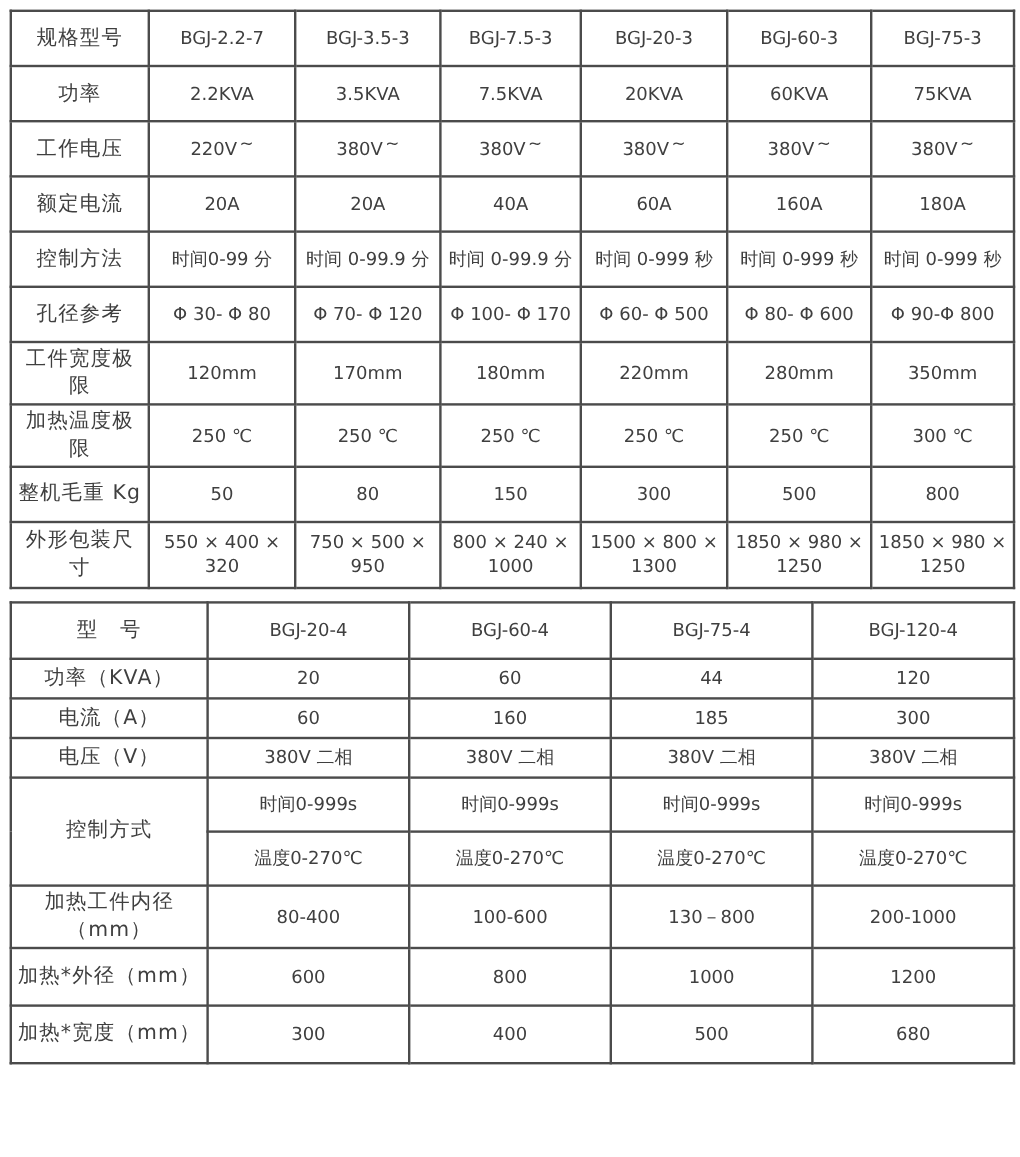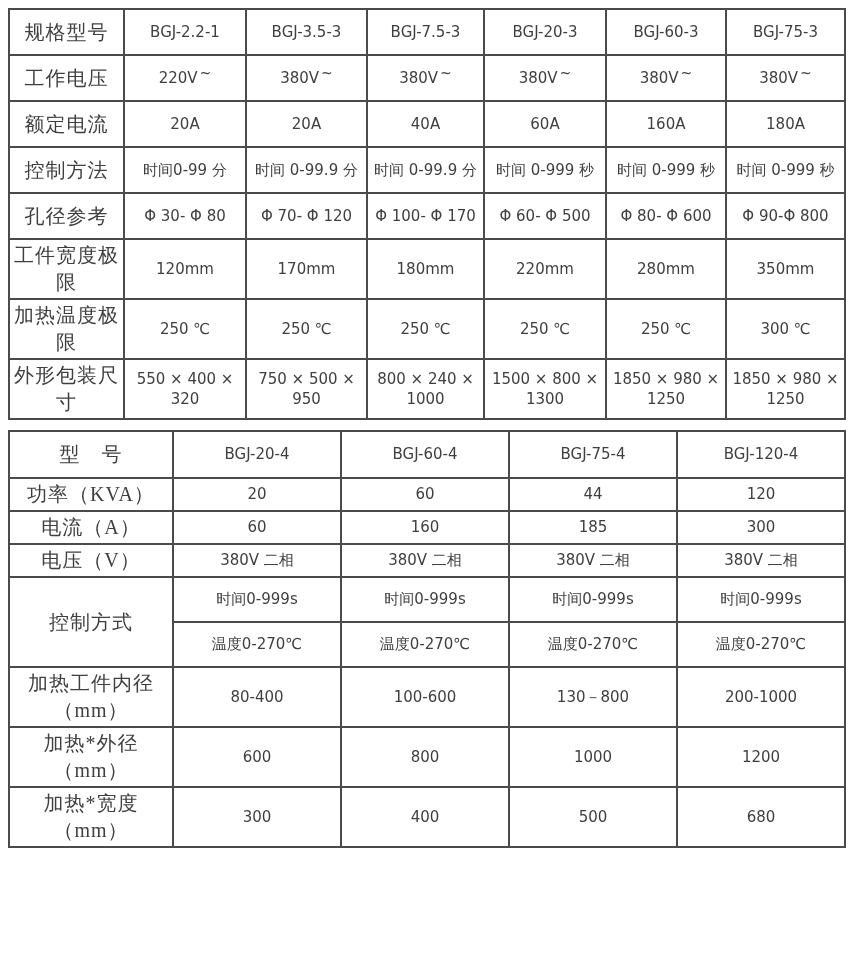--- a/index.html
+++ b/index.html
@@ -26,23 +26,22 @@
     border: 2px solid #4b4b4b;
     text-align: center;
     vertical-align: middle;
     font-size: 15px;
     line-height: 1.35;
     padding: 2px 3px;
     overflow: hidden;
     word-break: break-word;
   }
   table.spec td.label-cell {
-    font-size: 20px;
+    font-size: 17px;
     letter-spacing: 1px;
-    font-family: Liberation Serif, serif;
   }
   .t1 tr { height: 46px; }
   .t1 tr.tall-row { height: 55px; margin-top: 12px; }
   .t2 { margin-top: 10px; padding-left: 33px; }
   .t2 tr { height: 33px; }
   .t2 tr.header-row { height: 47px; }
   .t2 tr.sub-row { height: 45px; }
   .t2 tr.bottom-row { height: 48px; }
   .tilde {
     position: relative;
@@ -61,26 +60,35 @@
         <col style="width: 122px;">
         <col style="width: 121px;">
         <col style="width: 117px;">
         <col style="width: 122px;">
         <col style="width: 120px;">
         <col style="width: 119px;">
       </colgroup>
     <tbody>
         <tr>
           <td class="label-cell">规格型号</td>
-          <td>BGJ-2.2-1</td>
+          <td>BGJ-2.2-7</td>
           <td>BGJ-3.5-3</td>
           <td>BGJ-7.5-3</td>
           <td>BGJ-20-3</td>
           <td>BGJ-60-3</td>
           <td>BGJ-75-3</td>
+        </tr>
+        <tr>
+          <td class="label-cell">功率</td>
+          <td>2.2KVA</td>
+          <td>3.5KVA</td>
+          <td>7.5KVA</td>
+          <td>20KVA</td>
+          <td>60KVA</td>
+          <td>75KVA</td>
         </tr>
         <tr>
           <td class="label-cell">工作电压</td>
           <td>220V<span class="tilde">~</span></td>
           <td>380V<span class="tilde">~</span></td>
           <td>380V<span class="tilde">~</span></td>
           <td>380V<span class="tilde">~</span></td>
           <td>380V<span class="tilde">~</span></td>
           <td>380V<span class="tilde">~</span></td>
         </tr>
@@ -121,20 +129,29 @@
           <td>350mm</td>
         </tr>
         <tr>
           <td class="label-cell">加热温度极限</td>
           <td>250 ℃</td>
           <td>250 ℃</td>
           <td>250 ℃</td>
           <td>250 ℃</td>
           <td>250 ℃</td>
           <td>300 ℃</td>
+        </tr>
+        <tr>
+          <td class="label-cell">整机毛重 Kg</td>
+          <td>50</td>
+          <td>80</td>
+          <td>150</td>
+          <td>300</td>
+          <td>500</td>
+          <td>800</td>
         </tr>
         <tr class="tall-row">
           <td class="label-cell">外形包装尺寸</td>
           <td>550 × 400 × 320</td>
           <td>750 × 500 × 950</td>
           <td>800 × 240 × 1000</td>
           <td>1500 × 800 × 1300</td>
           <td>1850 × 980 × 1250</td>
           <td>1850 × 980 × 1250</td>
         </tr>

